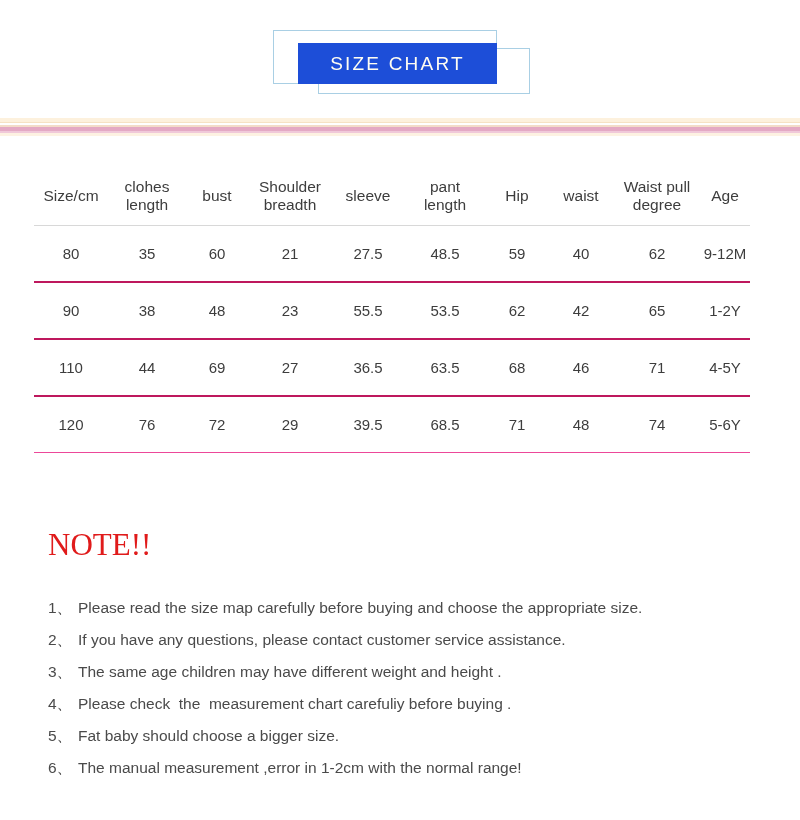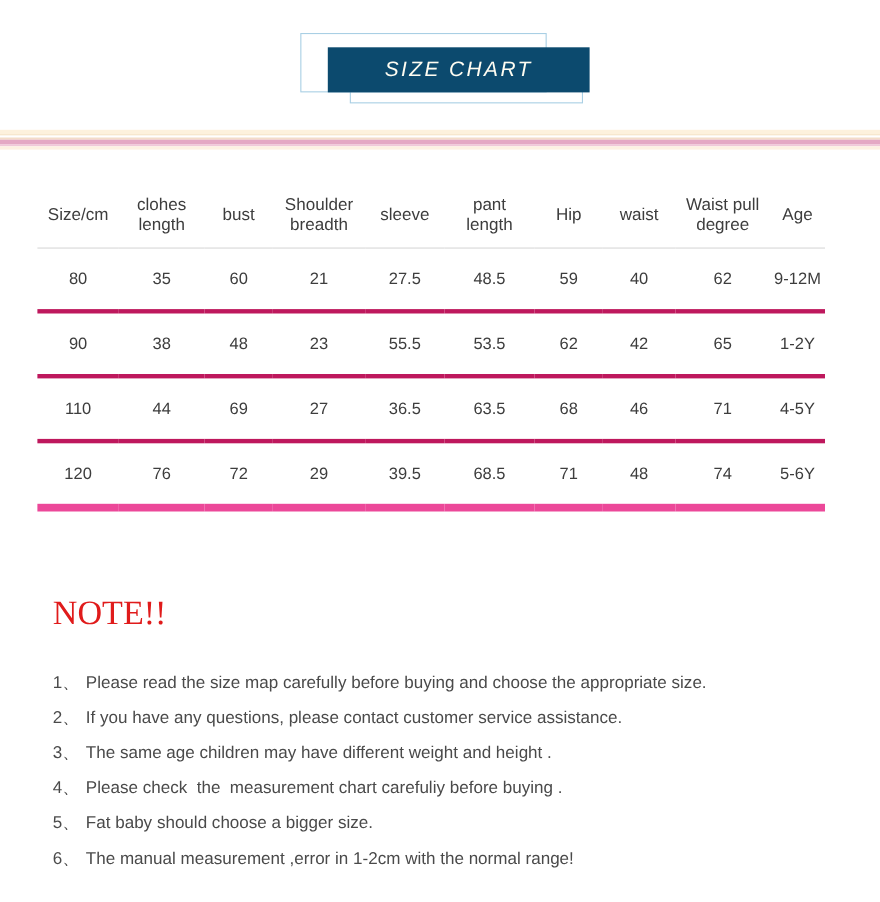--- a/index.html
+++ b/index.html
@@ -35,27 +35,26 @@
   .frame-right {
     left: 318px;
     top: 48px;
     width: 210px;
     height: 44px;
   }
   .banner-plate {
     position: absolute;
     left: 298px;
     top: 43px;
-    width: 238px;
+    width: 199px;
     height: 41px;
-    background: #0c4a6e;
+    background: #1d4ed8;
     display: flex;
     align-items: center;
     justify-content: center;
-    font-style: italic;
   }
   .banner-title {
     color: #fffdf2;
     font-size: 19px;
     letter-spacing: 2.2px;
     font-weight: 400;
     white-space: nowrap;
   }
 
   
@@ -96,24 +95,24 @@
   }
   table.size-table th {
     font-size: 15.5px;
     line-height: 1.18;
     padding: 8px 1px 10px 1px;
     border-bottom: 1px solid #d8d8d8;
   }
   table.size-table td {
     font-size: 15px;
     height: 53px;
-    border-bottom: 4px solid #be185d;
+    border-bottom: 2px solid #be185d;
   }
   table.size-table tbody tr:last-child td {
-    border-bottom: 7px solid #ec4899;
+    border-bottom: 1px solid #ec4899;
   }
   col.c0 { width: 74px; }
   col.c1 { width: 78px; }
   col.c2 { width: 62px; }
   col.c3 { width: 84px; }
   col.c4 { width: 72px; }
   col.c5 { width: 82px; }
   col.c6 { width: 62px; }
   col.c7 { width: 66px; }
   col.c8 { width: 86px; }

